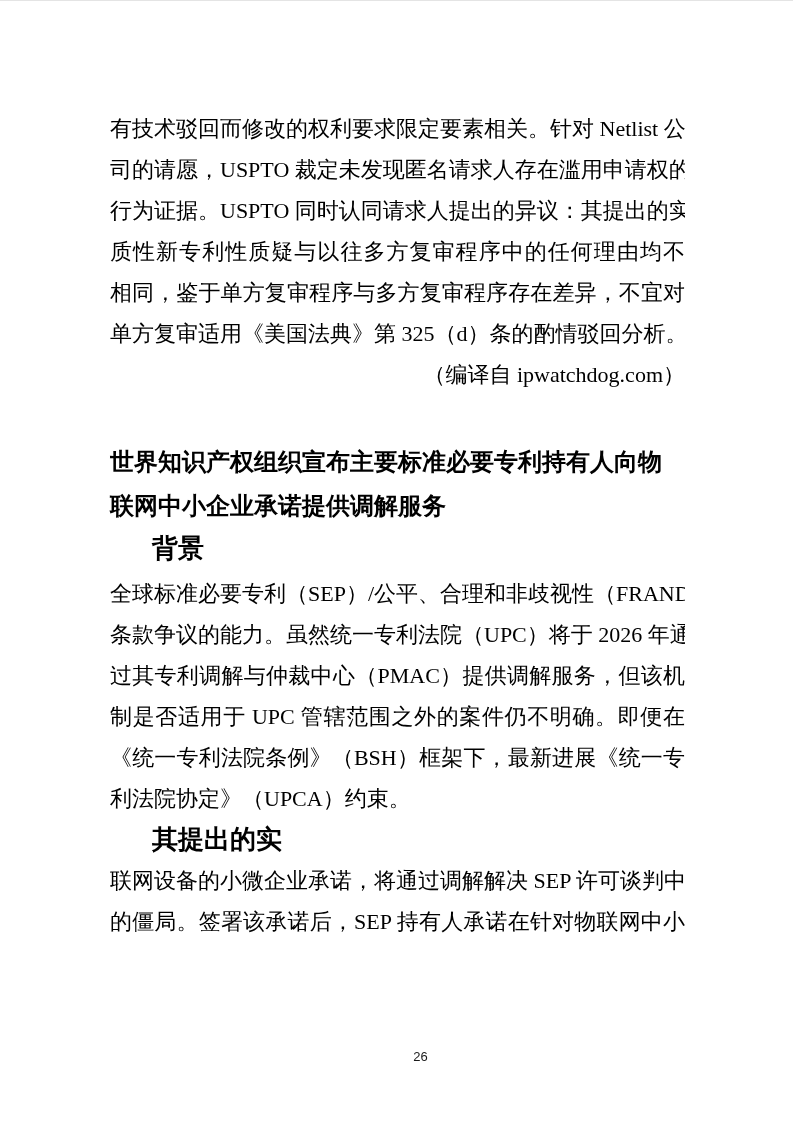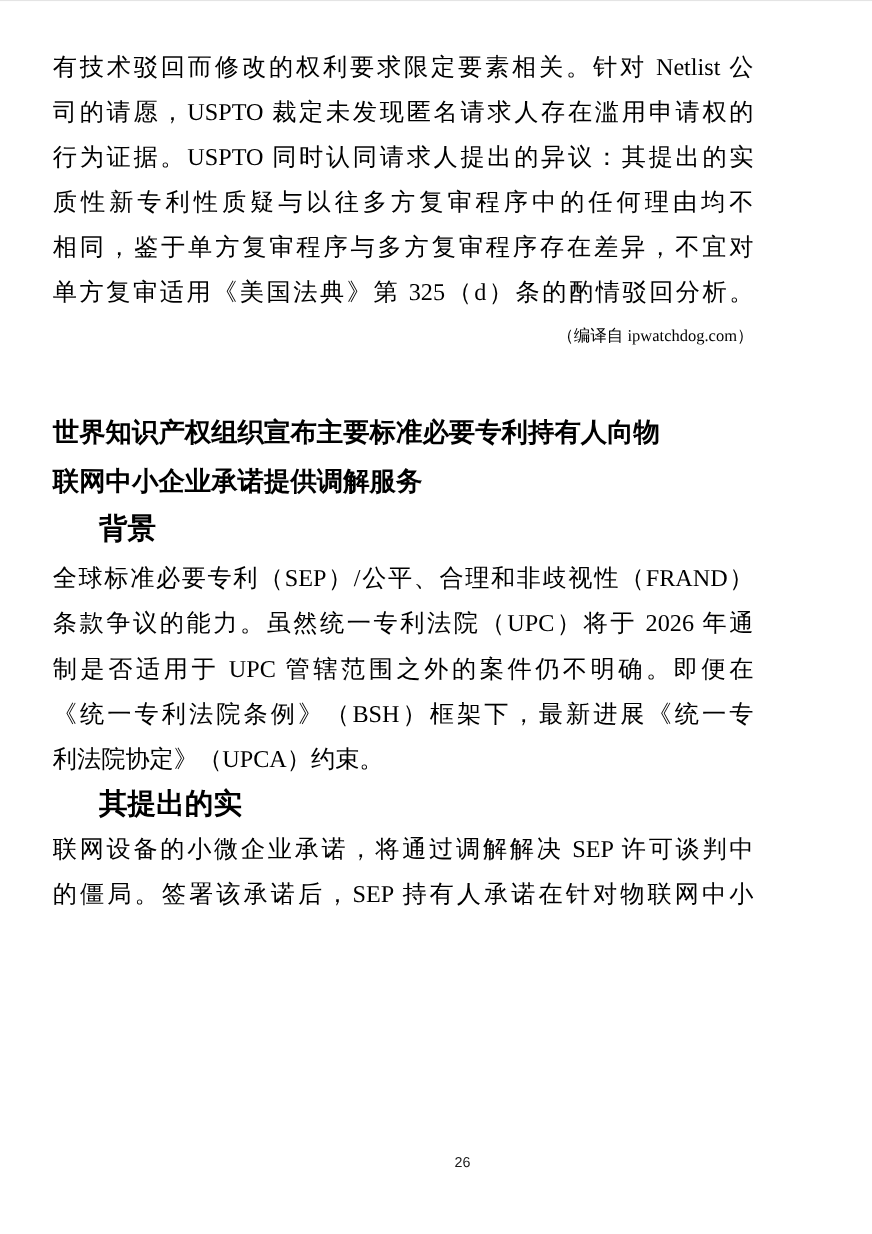--- a/index.html
+++ b/index.html
@@ -8,37 +8,37 @@
     height: 1122px;
     background: #ffffff;
     color: #000000;
     font-family: "Liberation Serif", "DejaVu Serif", serif;
     position: relative;
     overflow: hidden;
     box-sizing: border-box;
     border-top: 1px solid #e4e4e4;
   }
   .content {
-    margin-left: 48px;
+    margin-left: 110px;
     margin-right: 108px;
-    padding-top: 39px;
+    padding-top: 107px;
   }
   .bodyline {
     font-size: 22px;
     line-height: 41px;
     white-space: nowrap;
     overflow: hidden;
   }
   .fill {
     text-align: justify;
     text-align-last: justify;
   }
   .indent { text-indent: 42px; }
   .attribution {
-    font-size: 15px;
+    font-size: 22px;
     line-height: 41px;
     text-align: right;
     white-space: nowrap;
   }
   .article-title {
     font-family: "Liberation Sans", "DejaVu Sans", sans-serif;
     font-weight: bold;
     font-size: 24px;
     line-height: 44px;
     margin-top: 45px;
@@ -85,20 +85,21 @@
   <div>
     <div class="article-title">世界知识产权组织宣布主要标准必要专利持有人向物</div>
     <div class="article-title" style="margin-top:0;">联网中小企业承诺提供调解服务</div>
   </div>
 
   <div>
     <div class="subheading">背景</div>
     <div class="para2">
       <div class="bodyline fill">全球标准必要专利（SEP）/公平、合理和非歧视性（FRAND）</div>
       <div class="bodyline fill">条款争议的能力。虽然统一专利法院（UPC）将于 2026 年通</div>
+      <div class="bodyline fill">过其专利调解与仲裁中心（PMAC）提供调解服务，但该机</div>
       <div class="bodyline fill">制是否适用于 UPC 管辖范围之外的案件仍不明确。即便在</div>
       <div class="bodyline fill">《统一专利法院条例》（BSH）框架下，最新进展《统一专</div>
       <div class="bodyline">利法院协定》（UPCA）约束。</div>
     </div>
   </div>
 
   <div>
     <div class="subheading">其提出的实</div>
     <div>
       <div class="bodyline fill">联网设备的小微企业承诺，将通过调解解决 SEP 许可谈判中</div>

